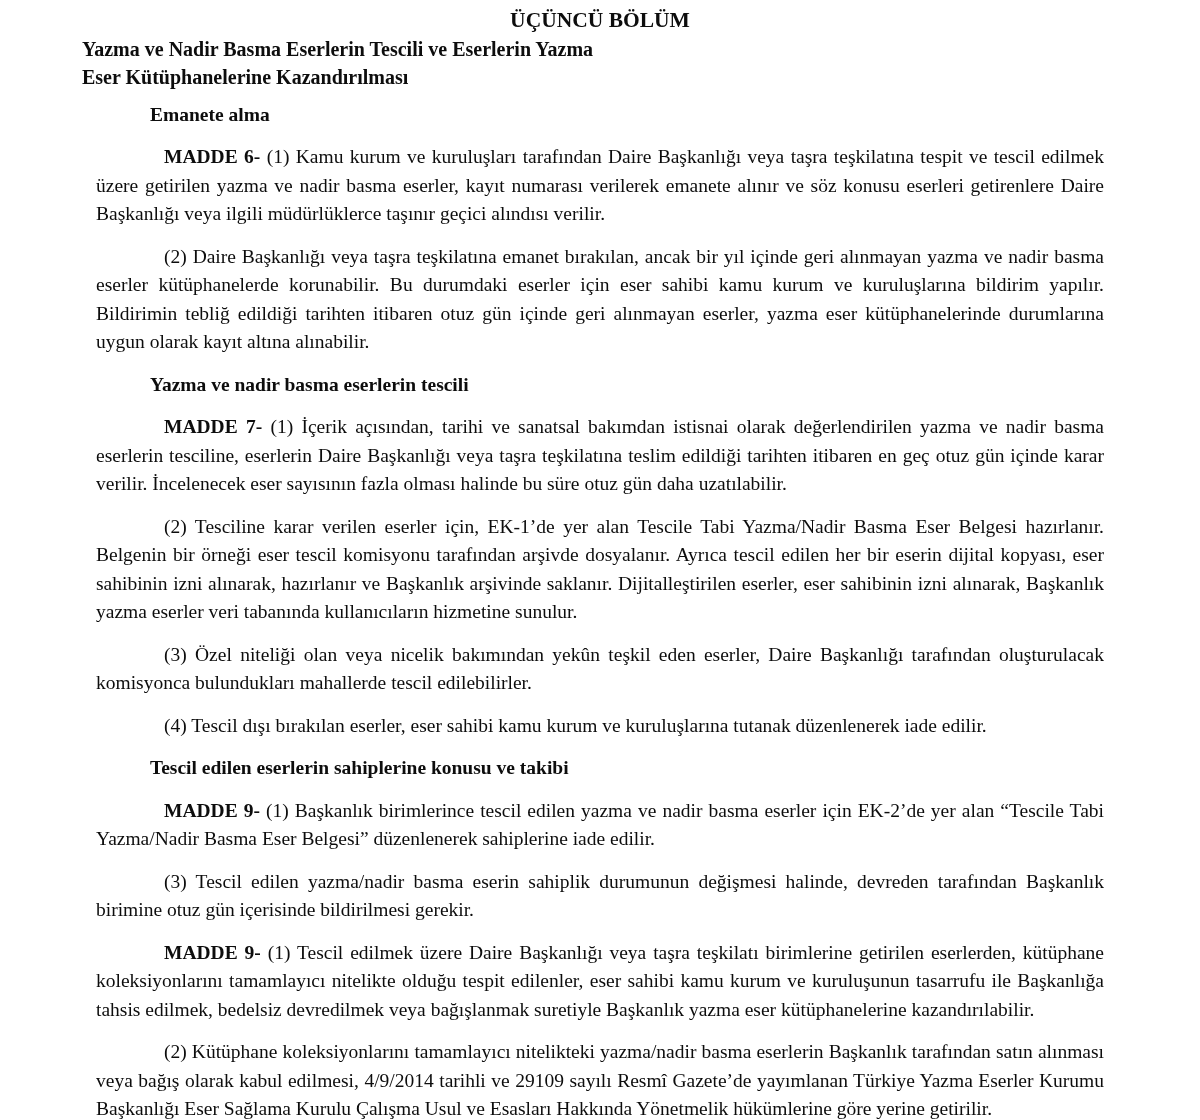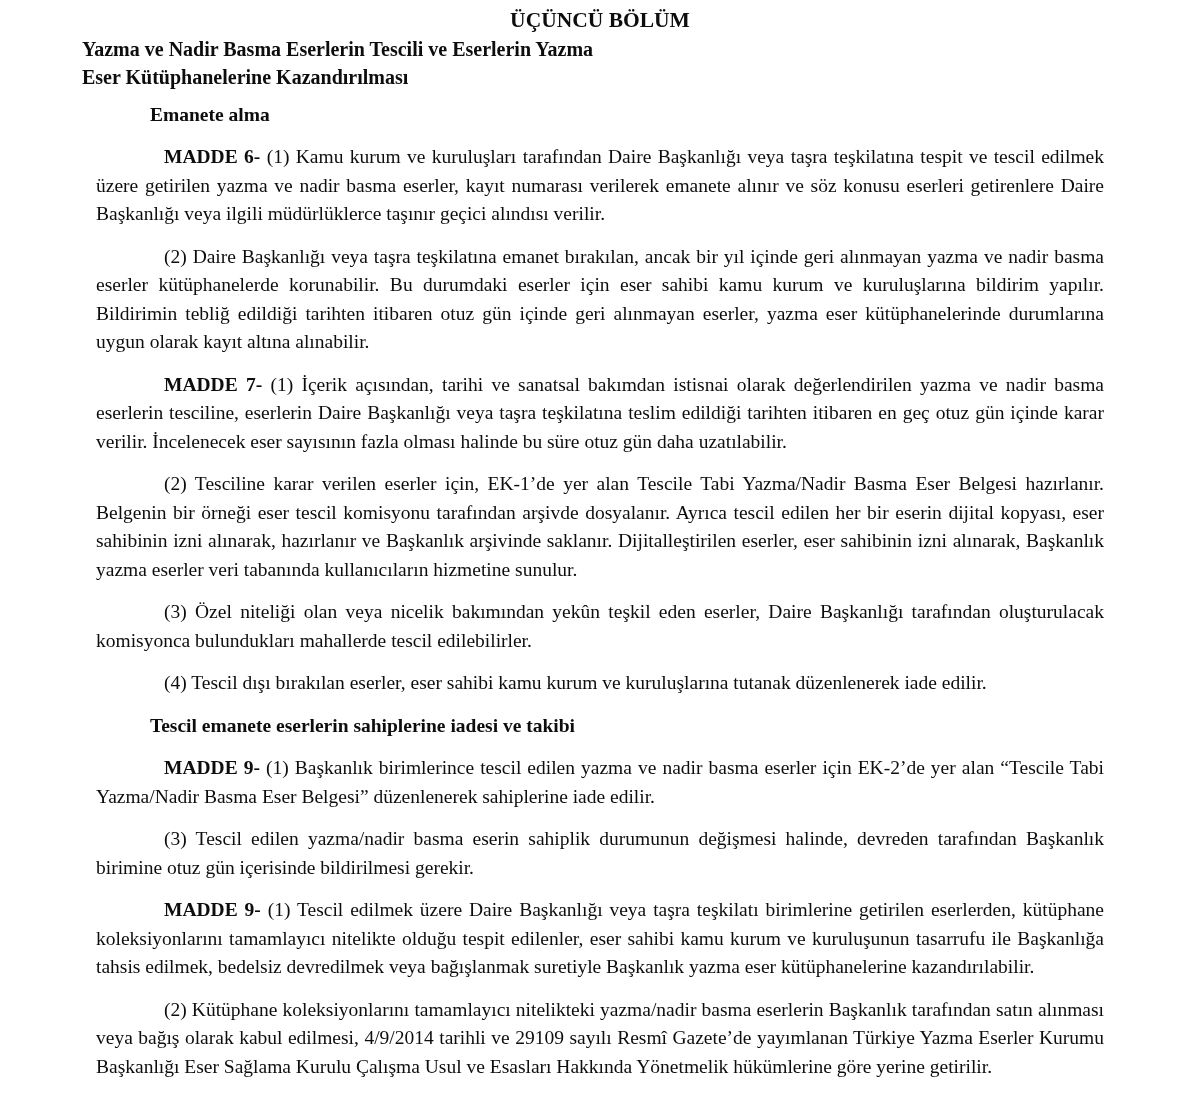--- a/index.html
+++ b/index.html
@@ -53,23 +53,24 @@
 
 <div class="page">
   <h1 class="chapter-heading">ÜÇÜNCÜ BÖLÜM</h1>
   <h2 class="chapter-subtitle">Yazma ve Nadir Basma Eserlerin Tescili ve Eserlerin Yazma</h2>
   <h2 class="chapter-subtitle">Eser Kütüphanelerine Kazandırılması</h2>
 
   <div class="doc-body">
       <p class="section-heading">Emanete alma</p>
       <p class="paragraph"><span class="lead">MADDE 6-</span> <span>(1) Kamu kurum ve kuruluşları tarafından Daire Başkanlığı veya taşra teşkilatına tespit ve tescil edilmek üzere getirilen yazma ve nadir basma eserler, kayıt numarası verilerek emanete alınır ve söz konusu eserleri getirenlere Daire Başkanlığı veya ilgili müdürlüklerce taşınır geçici alındısı verilir.</span></p>
       <p class="paragraph"> <span>(2) Daire Başkanlığı veya taşra teşkilatına emanet bırakılan, ancak bir yıl içinde geri alınmayan yazma ve nadir basma eserler kütüphanelerde korunabilir. Bu durumdaki eserler için eser sahibi kamu kurum ve kuruluşlarına bildirim yapılır. Bildirimin tebliğ edildiği tarihten itibaren otuz gün içinde geri alınmayan eserler, yazma eser kütüphanelerinde durumlarına uygun olarak kayıt altına alınabilir.</span></p>
+      <p class="section-heading">Yazma ve nadir basma eserlerin tescili</p>
       <p class="paragraph"><span class="lead">MADDE 7-</span> <span>(1) İçerik açısından, tarihi ve sanatsal bakımdan istisnai olarak değerlendirilen yazma ve nadir basma eserlerin tesciline, eserlerin Daire Başkanlığı veya taşra teşkilatına teslim edildiği tarihten itibaren en geç otuz gün içinde karar verilir. İncelenecek eser sayısının fazla olması halinde bu süre otuz gün daha uzatılabilir.</span></p>
       <p class="paragraph"> <span>(2) Tesciline karar verilen eserler için, EK-1’de yer alan Tescile Tabi Yazma/Nadir Basma Eser Belgesi hazırlanır. Belgenin bir örneği eser tescil komisyonu tarafından arşivde dosyalanır. Ayrıca tescil edilen her bir eserin dijital kopyası, eser sahibinin izni alınarak, hazırlanır ve Başkanlık arşivinde saklanır. Dijitalleştirilen eserler, eser sahibinin izni alınarak, Başkanlık yazma eserler veri tabanında kullanıcıların hizmetine sunulur.</span></p>
       <p class="paragraph"> <span>(3) Özel niteliği olan veya nicelik bakımından yekûn teşkil eden eserler, Daire Başkanlığı tarafından oluşturulacak komisyonca bulundukları mahallerde tescil edilebilirler.</span></p>
       <p class="paragraph"> <span>(4) Tescil dışı bırakılan eserler, eser sahibi kamu kurum ve kuruluşlarına tutanak düzenlenerek iade edilir.</span></p>
-      <p class="section-heading">Tescil emanete eserlerin sahiplerine iadesi ve takibi</p>
+      <p class="section-heading">Tescil edilen eserlerin sahiplerine konusu ve takibi</p>
       <p class="paragraph"><span class="lead">MADDE 9-</span> <span>(1) Başkanlık birimlerince tescil edilen yazma ve nadir basma eserler için EK-2’de yer alan “Tescile Tabi Yazma/Nadir Basma Eser Belgesi” düzenlenerek sahiplerine iade edilir.</span></p>
       <p class="paragraph"> <span>(3) Tescil edilen yazma/nadir basma eserin sahiplik durumunun değişmesi halinde, devreden tarafından Başkanlık birimine otuz gün içerisinde bildirilmesi gerekir.</span></p>
       <p class="paragraph"><span class="lead">MADDE 9-</span> <span>(1) Tescil edilmek üzere Daire Başkanlığı veya taşra teşkilatı birimlerine getirilen eserlerden, kütüphane koleksiyonlarını tamamlayıcı nitelikte olduğu tespit edilenler, eser sahibi kamu kurum ve kuruluşunun tasarrufu ile Başkanlığa tahsis edilmek, bedelsiz devredilmek veya bağışlanmak suretiyle Başkanlık yazma eser kütüphanelerine kazandırılabilir.</span></p>
       <p class="paragraph"> <span>(2) Kütüphane koleksiyonlarını tamamlayıcı nitelikteki yazma/nadir basma eserlerin Başkanlık tarafından satın alınması veya bağış olarak kabul edilmesi, 4/9/2014 tarihli ve 29109 sayılı Resmî Gazete’de yayımlanan Türkiye Yazma Eserler Kurumu Başkanlığı Eser Sağlama Kurulu Çalışma Usul ve Esasları Hakkında Yönetmelik hükümlerine göre yerine getirilir.</span></p>
     </div>
 </div>
 
 </body></html>

